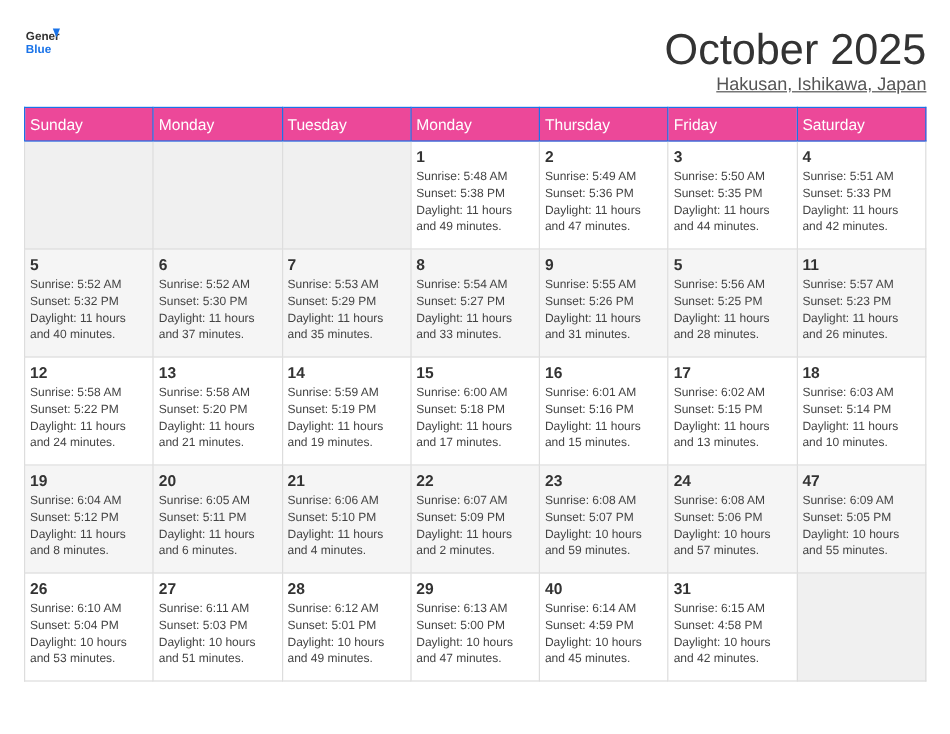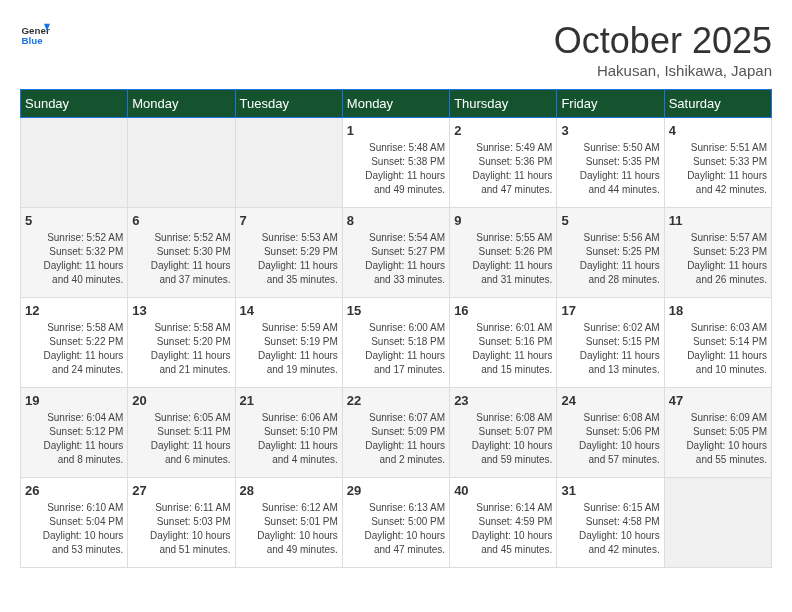--- a/index.html
+++ b/index.html
@@ -30,28 +30,29 @@
     }
     .month-title {
       font-size: 36px;
       font-weight: normal;
       color: #333;
       margin-left: 20px;
     }
     .location {
       font-size: 15px;
       color: #555;
+      text-decoration: underline;
     }
     table {
       width: 100%;
       border-collapse: collapse;
       table-layout: fixed;
     }
     thead tr {
-      background-color: #14532d;
+      background-color: #ec4899;
       color: white;
       border-radius: 13px;
     }
     thead th {
       padding: 6px 4px;
       font-size: 13px;
       font-weight: normal;
       text-align: left;
       border: 1px solid #1a73e8;
     }
@@ -68,21 +69,20 @@
     }
     .day-num {
       font-size: 13px;
       font-weight: bold;
       margin-bottom: 3px;
     }
     .day-info {
       font-size: 10px;
       line-height: 1.4;
       color: #444;
-      text-align: right;
     }
     .empty-cell {
       background: #f9f9f9;
     }
     tbody tr:nth-child(odd) {
       background: #fff;
     }
     tbody tr:nth-child(even) {
       background: #f5f5f5;
     }

